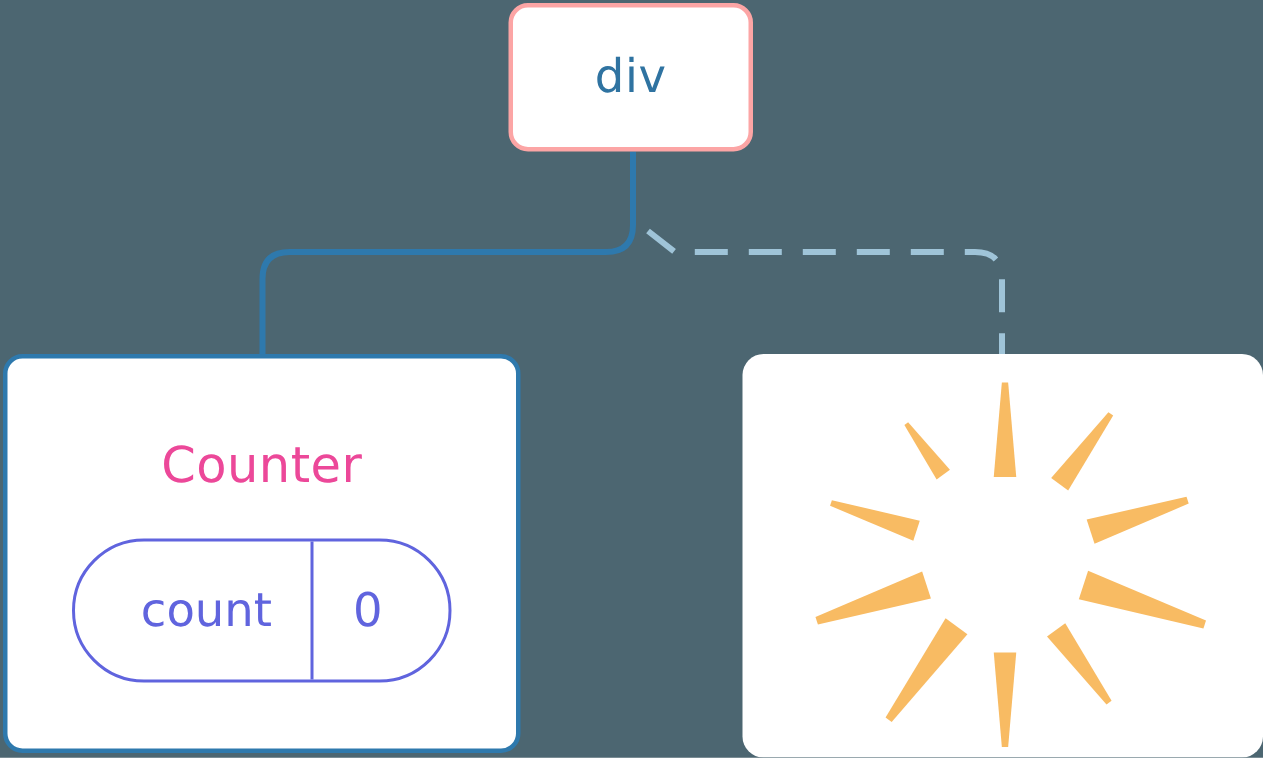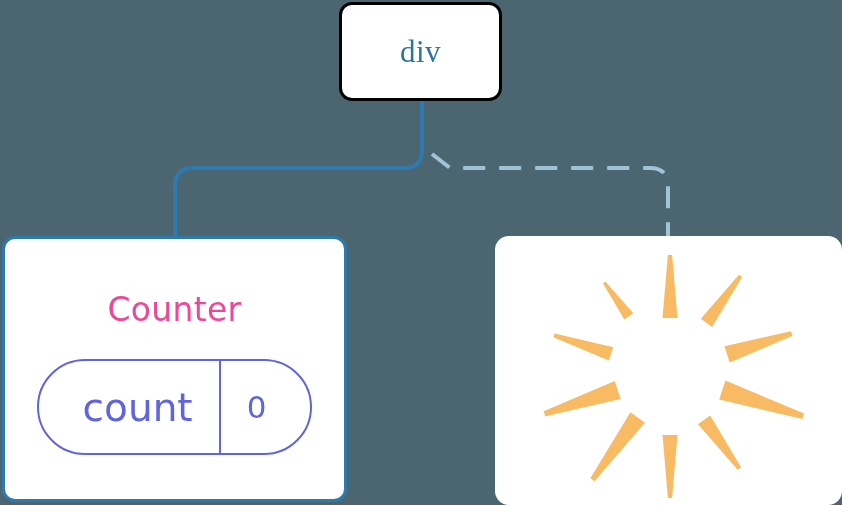--- a/index.html
+++ b/index.html
@@ -35,26 +35,25 @@
     background: #ffffff;
     box-sizing: border-box;
   }
 
   
   #node-div {
     left: 339px;
     top: 2px;
     width: 163px;
     height: 99px;
-    border: 3px solid #000000;
+    border: 3px solid #fca5a5;
     border-radius: 13px;
     display: flex;
     align-items: center;
     justify-content: center;
-    font-family: Liberation Serif, serif;
   }
   .node-title-div {
     color: #2f73a1;
     font-size: 31px;
     letter-spacing: 0.5px;
     line-height: 1;
   }
 
   
   #node-counter {
@@ -85,21 +84,21 @@
     border: 2px solid #6064de;
     border-radius: 999px;
     box-sizing: border-box;
   }
   .pill-key {
     display: flex;
     align-items: center;
     justify-content: center;
     padding: 0 26px 0 44px;
     color: #6064de;
-    font-size: 39px;
+    font-size: 31px;
     line-height: 1;
   }
   .pill-divider {
     width: 2px;
     background: #6064de;
     flex: 0 0 auto;
   }
   .pill-val {
     display: flex;
     align-items: center;

